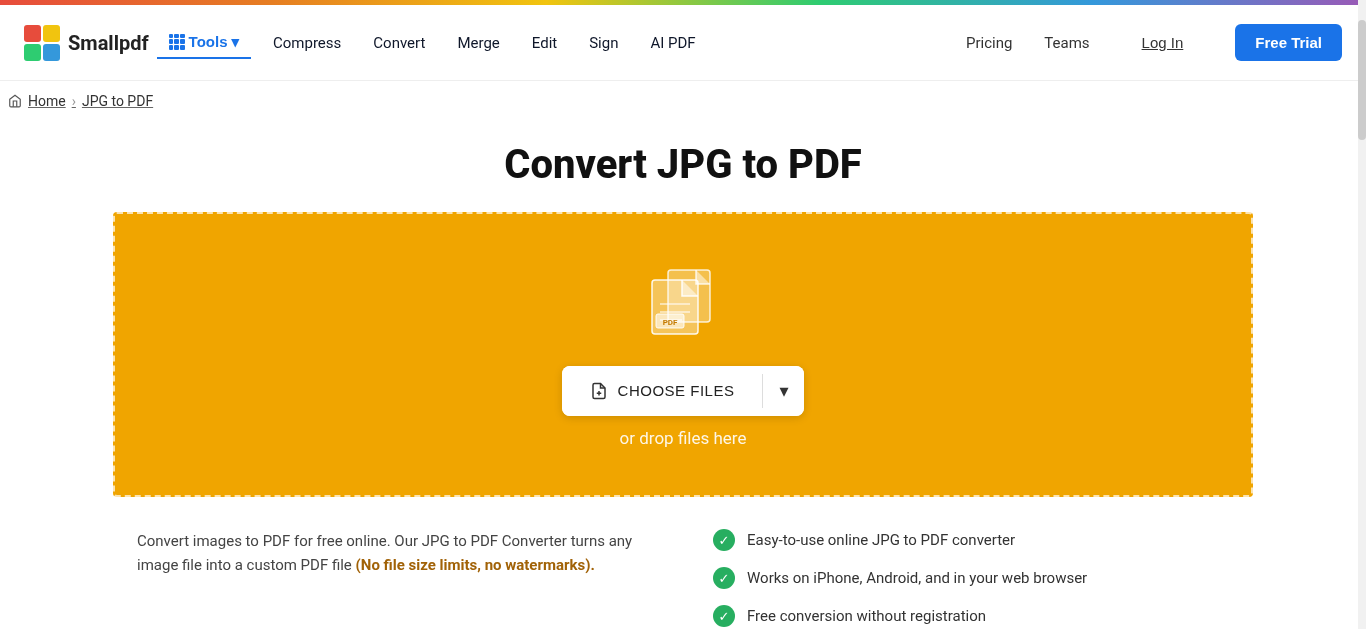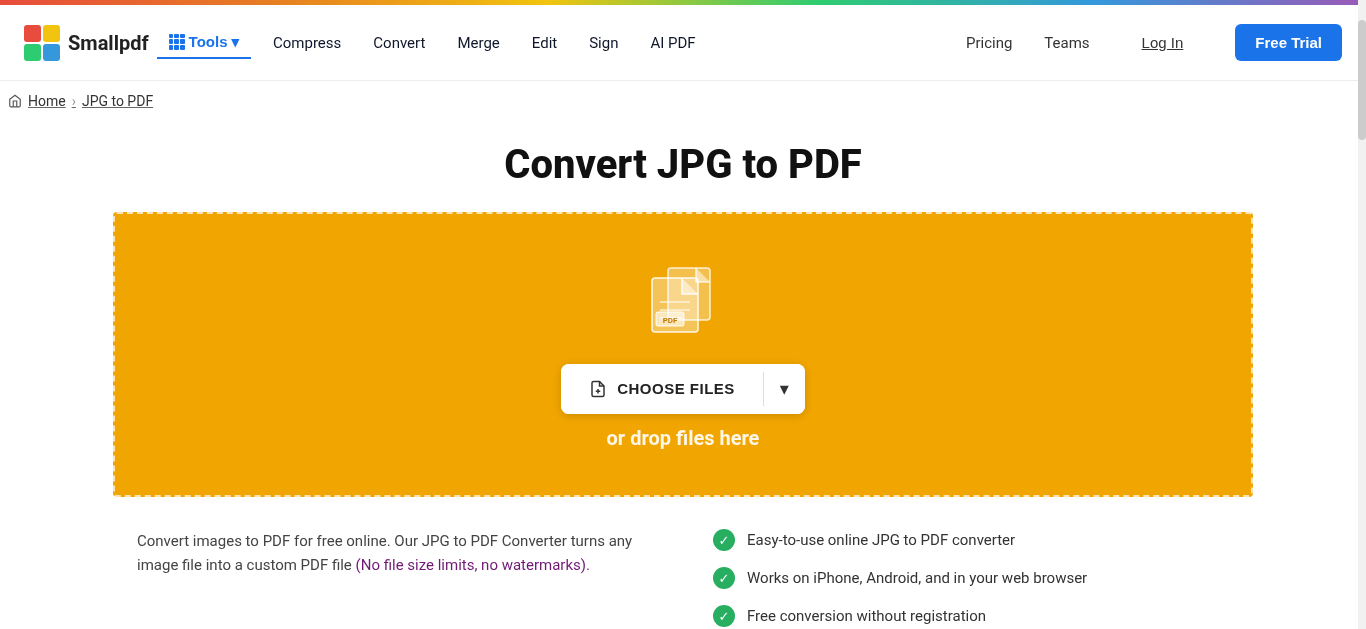--- a/index.html
+++ b/index.html
@@ -188,21 +188,21 @@
 
     .choose-files-btn {
       display: flex;
       align-items: center;
       gap: 10px;
       padding: 16px 28px;
       background: #fff;
       color: #222;
       border: none;
       font-size: 15px;
-      font-weight: 700;
+      font-weight: 400;
       cursor: pointer;
       letter-spacing: 0.5px;
     }
 
     .choose-files-divider {
       width: 1px;
       background: #ddd;
       margin: 8px 0;
     }
 
@@ -213,22 +213,21 @@
       background: #fff;
       border: none;
       cursor: pointer;
       font-size: 18px;
       color: #333;
     }
 
     .drop-text {
       margin-top: 12px;
       color: rgba(255,255,255,0.9);
-      font-size: 20px;
-      font-weight: bold;
+      font-size: 17px;
     }
 
     
     .bottom-section {
       display: flex;
       align-items: flex-start;
       gap: 60px;
       padding: 0 24px;
       max-width: 1140px;
       margin: 0 auto;
@@ -236,21 +235,22 @@
     }
 
     .description {
       flex: 1;
       font-size: 15px;
       line-height: 1.6;
       color: #444;
     }
 
     .description .highlight {
-      color: #701a75;
+      color: #a16207;
+      font-weight: bold;
     }
 
     .features {
       flex: 1;
       display: flex;
       flex-direction: column;
       gap: 16px;
     }
 
     .feature-item {

